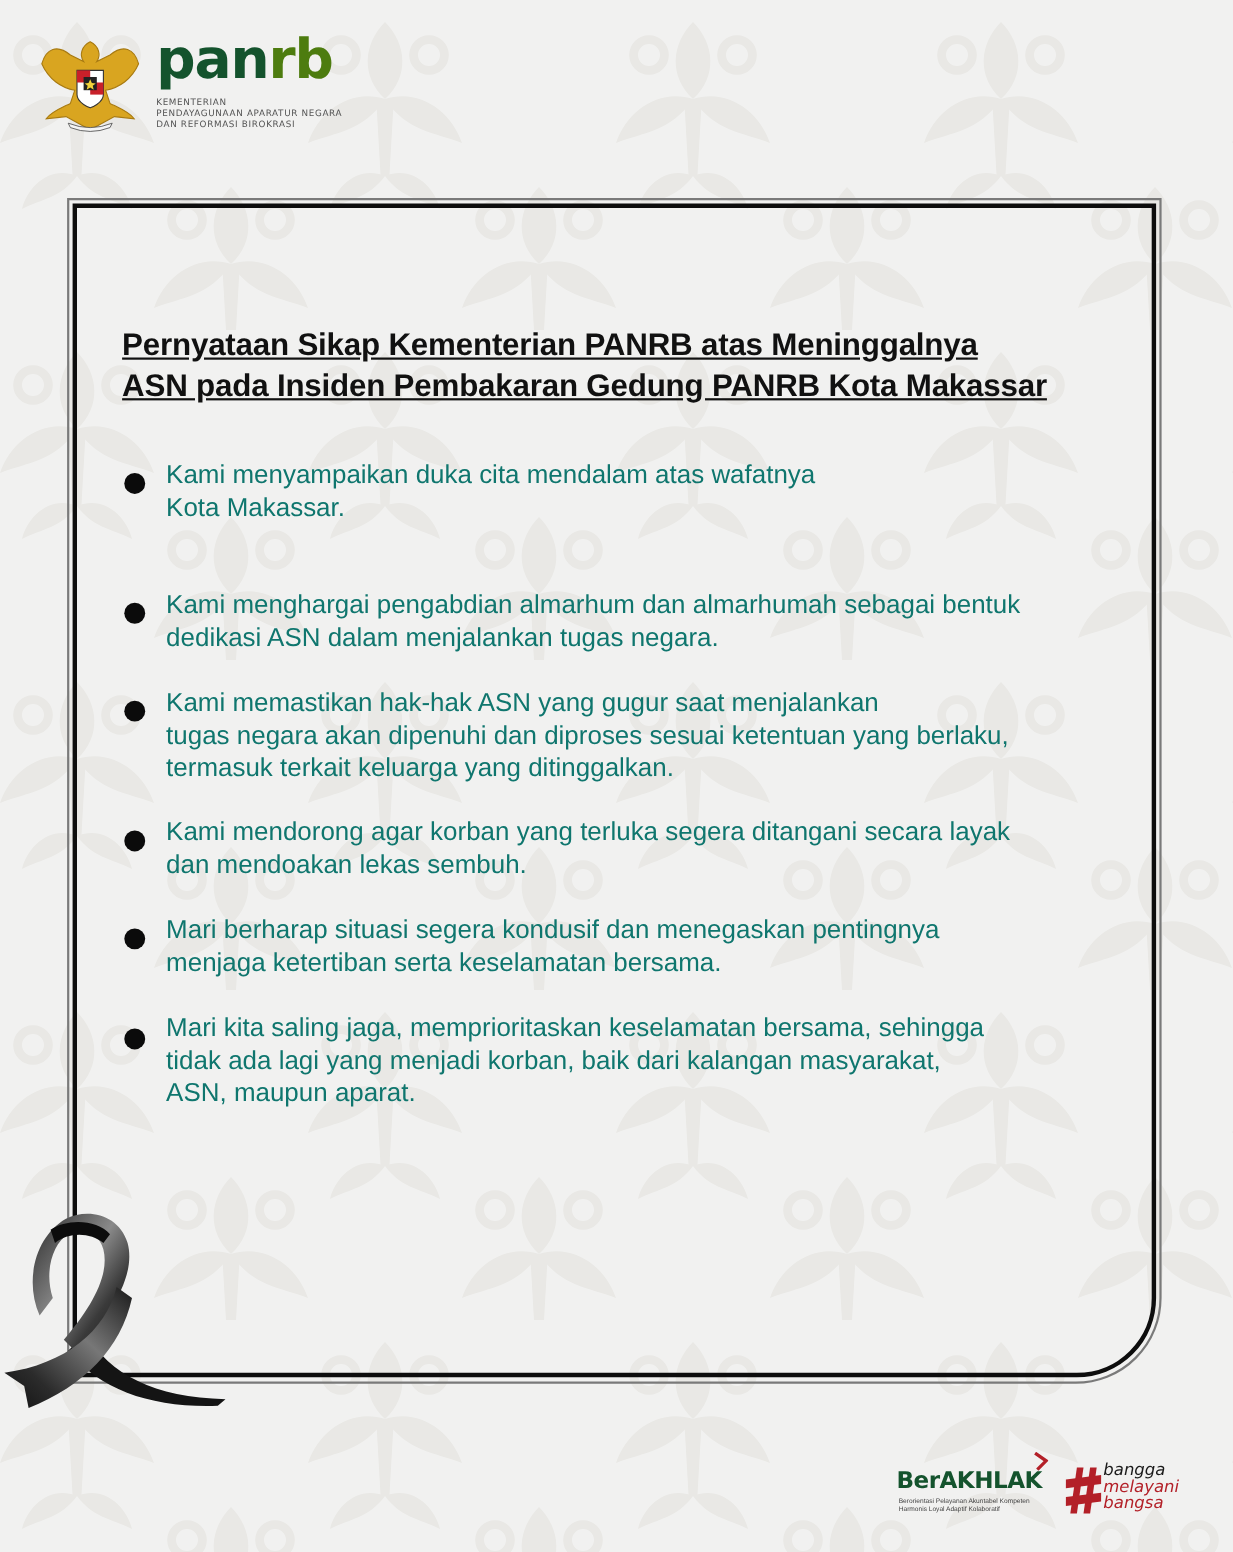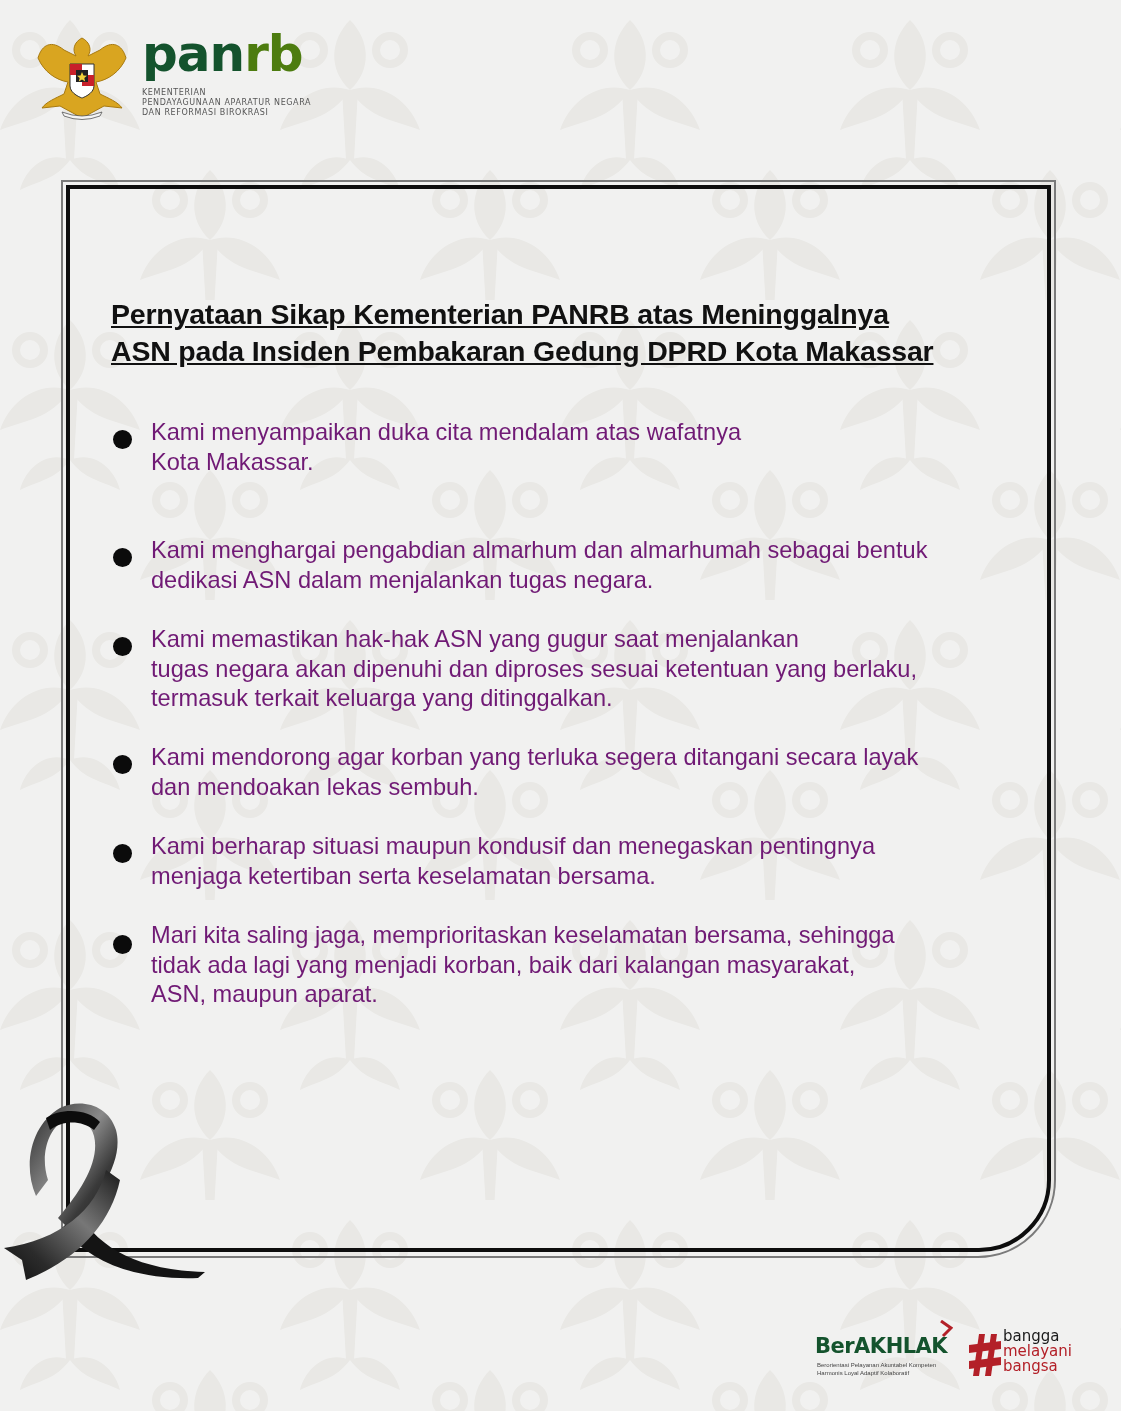--- a/index.html
+++ b/index.html
@@ -44,38 +44,38 @@
   .title div { white-space: nowrap; text-decoration: underline; }
 
   .list { position: absolute; left: 0; top: 0; z-index: 2; }
   .item { position: absolute; left: 111px; }
   .bullet {
     position: absolute; left: 2px; top: 12px; width: 19px; height: 19px;
     border-radius: 50%; background: #0b0b0b;
   }
   .item-text {
     position: absolute; left: 40px; top: 0; font-size: 23.6px; line-height: 29.6px;
-    color: #701a75; white-space: nowrap;
+    color: #0f766e; white-space: nowrap;
   }
 
   .ribbon { position: absolute; left: 0; top: 1100px; width: 210px; height: 190px; z-index: 3; }
 
   .footer { position: absolute; left: 815px; top: 1320px; z-index: 2; }
   .akhlak-word {
     position: absolute; left: 0; top: 14px; font-family: "DejaVu Sans", sans-serif;
     font-weight: bold; font-size: 21px; color: #14532d; letter-spacing: -0.5px; white-space: nowrap;
   }
   .akhlak-chev { position: absolute; left: 124px; top: 0; width: 14px; height: 18px; }
   .akhlak-sub {
     position: absolute; left: 2px; top: 41px; font-size: 6px; line-height: 8px; color: #444; white-space: nowrap;
   }
   .hash { position: absolute; left: 152px; top: 12px; width: 36px; height: 46px; }
   .slogan {
     position: absolute; left: 188px; top: 9px; font-family: "DejaVu Sans", sans-serif;
-    font-size: 15px; line-height: 15px; white-space: nowrap;
+    font-size: 15px; line-height: 15px; white-space: nowrap; font-style: italic;
   }
   .slogan .l1 { color: #1a1a1a; }
   .slogan .l2 { color: #b32028; }
   .slogan .l3 { color: #b32028; }
 </style>
 </head>
 <body>
 
 <svg class="bg-pattern" width="1121" height="1411" viewBox="0 0 1121 1411">
   <defs>
@@ -115,21 +115,21 @@
       <div>DAN REFORMASI BIROKRASI</div>
     </div>
   </div>
 </div>
 
 <div class="frame-outer"></div>
 <div class="frame-inner"></div>
 
 <div class="title">
   <div>Pernyataan Sikap Kementerian PANRB atas Meninggalnya</div>
-  <div>ASN pada Insiden Pembakaran Gedung DPRD Kota Makassar</div>
+  <div>ASN pada Insiden Pembakaran Gedung PANRB Kota Makassar</div>
 </div>
 
 <div class="list">
   <div class="item" style="top:418px">
     <span class="bullet"></span>
     <div class="item-text">
       <div>Kami menyampaikan duka cita mendalam atas wafatnya</div>
       <div>Kota Makassar.</div>
     </div>
   </div>
@@ -151,21 +151,21 @@
   <div class="item" style="top:743px">
     <span class="bullet"></span>
     <div class="item-text">
       <div>Kami mendorong agar korban yang terluka segera ditangani secara layak</div>
       <div>dan mendoakan lekas sembuh.</div>
     </div>
   </div>
   <div class="item" style="top:832px">
     <span class="bullet"></span>
     <div class="item-text">
-      <div>Kami berharap situasi maupun kondusif dan menegaskan pentingnya</div>
+      <div>Mari berharap situasi segera kondusif dan menegaskan pentingnya</div>
       <div>menjaga ketertiban serta keselamatan bersama.</div>
     </div>
   </div>
   <div class="item" style="top:921px">
     <span class="bullet" style="top:14px"></span>
     <div class="item-text">
       <div>Mari kita saling jaga, memprioritaskan keselamatan bersama, sehingga</div>
       <div>tidak ada lagi yang menjadi korban, baik dari kalangan masyarakat,</div>
       <div>ASN, maupun aparat.</div>
     </div>

